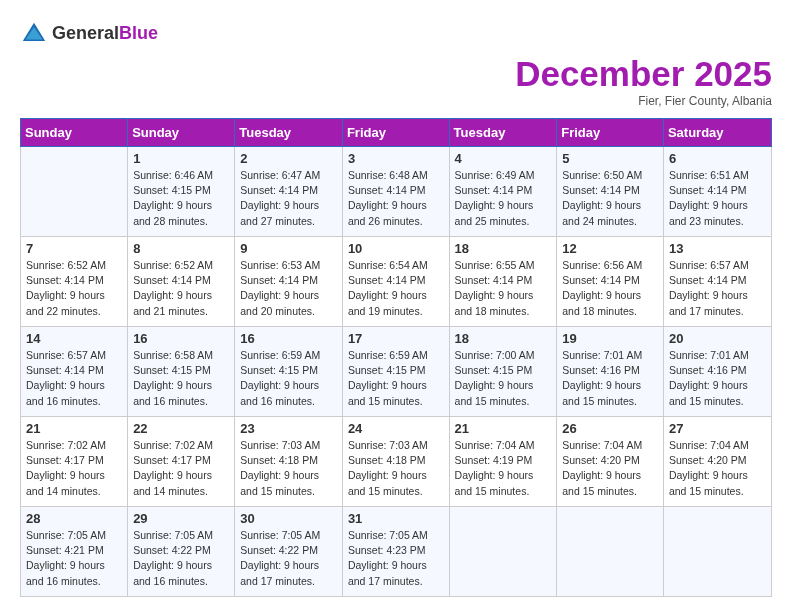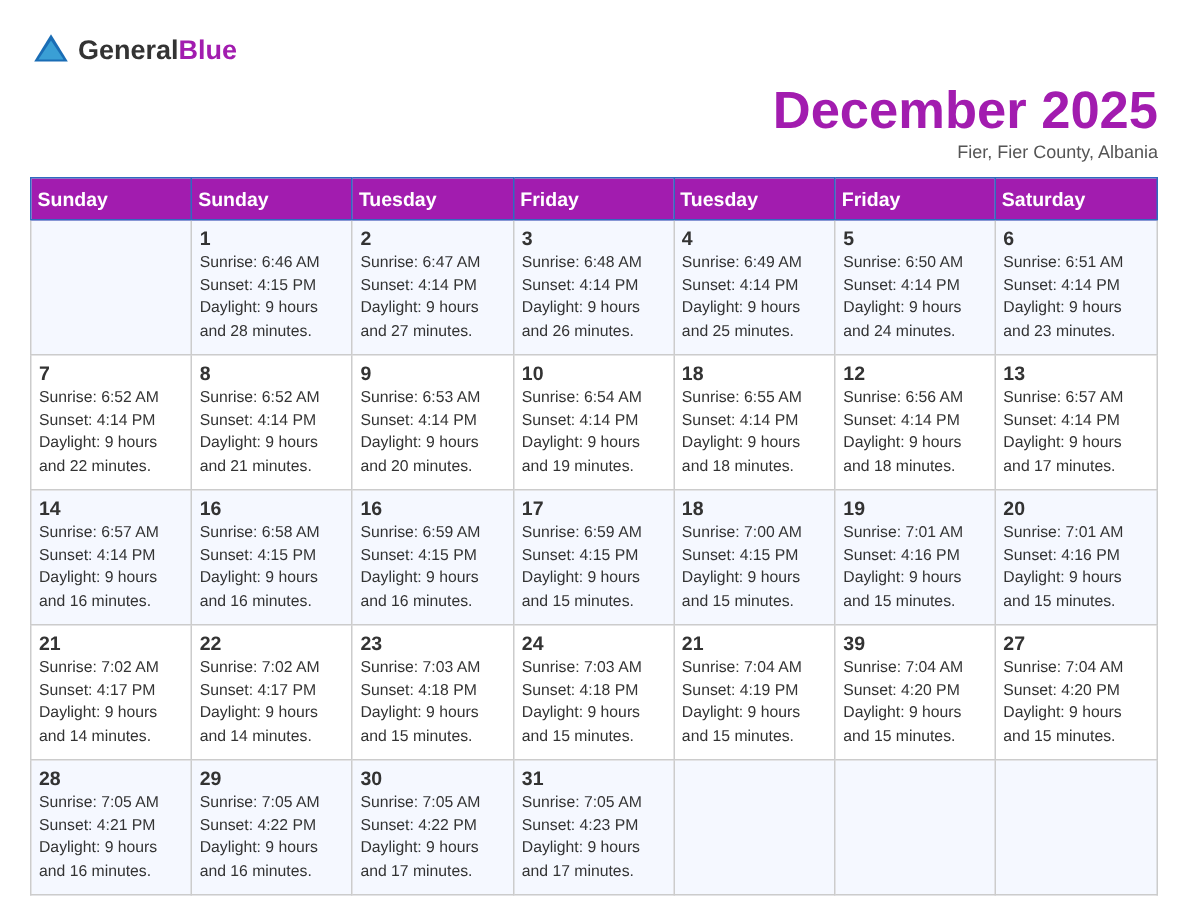--- a/index.html
+++ b/index.html
@@ -225,21 +225,21 @@
         </td>
         <td>
           <div class="day-number">24</div>
           <div class="day-info">Sunrise: 7:03 AM<br>Sunset: 4:18 PM<br>Daylight: 9 hours and 15 minutes.</div>
         </td>
         <td>
           <div class="day-number">21</div>
           <div class="day-info">Sunrise: 7:04 AM<br>Sunset: 4:19 PM<br>Daylight: 9 hours and 15 minutes.</div>
         </td>
         <td>
-          <div class="day-number">39</div>
+          <div class="day-number">26</div>
           <div class="day-info">Sunrise: 7:04 AM<br>Sunset: 4:20 PM<br>Daylight: 9 hours and 15 minutes.</div>
         </td>
         <td>
           <div class="day-number">27</div>
           <div class="day-info">Sunrise: 7:04 AM<br>Sunset: 4:20 PM<br>Daylight: 9 hours and 15 minutes.</div>
         </td>
       </tr>
       <tr class="week-row">
         <td>
           <div class="day-number">28</div>

